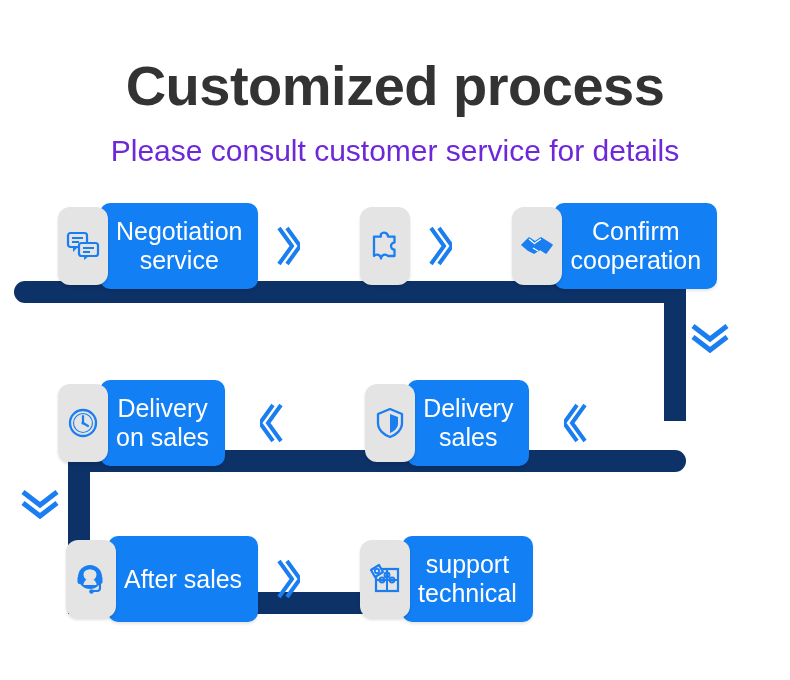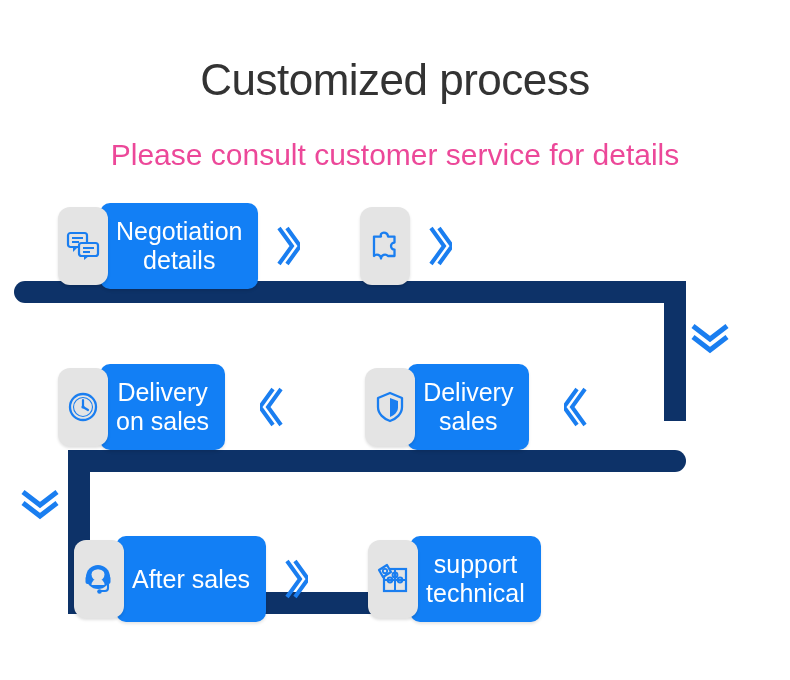--- a/index.html
+++ b/index.html
@@ -9,27 +9,27 @@
     font-family:"Liberation Sans", sans-serif;
     overflow:hidden;
     position:relative;
   }
   #stage{position:absolute;left:0;top:0;width:790px;height:680px;}
 
   
   .header{position:absolute;left:0;top:0;width:790px;text-align:center;}
   .title{
     margin:0;padding:0;
-    font-size:44px;font-weight:normal;color:#333333;
+    font-size:56px;font-weight:bold;color:#333333;
     letter-spacing:-0.5px;line-height:1;
     padding-top:58px;
   }
   .subtitle{
-    margin:16px;padding:0;
-    font-size:30px;font-weight:normal;color:#ec4899;
+    margin:0;padding:0;
+    font-size:30px;font-weight:normal;color:#6d28d9;
     line-height:1;padding-top:22px;
   }
 
   
   .rail{position:absolute;background:#0d3268;z-index:1;}
   .rail.r-cap-left{border-top-left-radius:11px;border-bottom-left-radius:11px;}
   .rail.r-cap-right{border-top-right-radius:11px;border-bottom-right-radius:11px;}
 
   
   .row{position:absolute;z-index:3;display:flex;align-items:center;}
@@ -119,21 +119,21 @@
           <line x1="6" y1="7" x2="17" y2="7" stroke="#1a7ef0" stroke-width="2"></line>
           <line x1="6" y1="11" x2="13" y2="11" stroke="#1a7ef0" stroke-width="2"></line>
           <rect x="13" y="12" width="19" height="13" rx="2.5" fill="#e4e4e4" stroke="#1a7ef0" stroke-width="2.2"></rect>
           <path d="M18 25 L18 29 L23 25" fill="#1a7ef0"></path>
           <line x1="17" y1="17" x2="28" y2="17" stroke="#1a7ef0" stroke-width="2"></line>
           <line x1="17" y1="21" x2="24" y2="21" stroke="#1a7ef0" stroke-width="2"></line>
         </svg>
       </div>
       <div class="step-label">
         <span>Negotiation</span>
-        <span>details</span>
+        <span>service</span>
       </div>
     </div>
 
     <div class="sep" style="width:58px;">
       <svg width="26" height="42" viewBox="0 0 26 42">
         <path d="M5 3 L18 21 L5 39" fill="none" stroke="#1a7ef0" stroke-width="4"></path>
         <path d="M13 3 L26 21 L13 39" fill="none" stroke="#1a7ef0" stroke-width="4"></path>
       </svg>
     </div>
 
@@ -146,24 +146,37 @@
       </div>
     </div>
 
     <div class="sep" style="width:58px;">
       <svg width="26" height="42" viewBox="0 0 26 42">
         <path d="M5 3 L18 21 L5 39" fill="none" stroke="#1a7ef0" stroke-width="4"></path>
         <path d="M13 3 L26 21 L13 39" fill="none" stroke="#1a7ef0" stroke-width="4"></path>
       </svg>
     </div>
 
-
-  </div>
-
-  <div class="row" style="left:14px;top:364px;gap:19px;">
+    <div class="step">
+      <div class="step-icon">
+        <svg width="34" height="26" viewBox="0 0 34 26">
+          <path d="M2 12 L9 5 L15 9 L21 5 L32 12 L26 20 L20 16 L14 20 L8 17 Z" fill="#1a7ef0" stroke="#1a7ef0" stroke-width="1.6" stroke-linejoin="round"></path>
+          <path d="M9 6 L15 11 M15 10 L21 6" fill="none" stroke="#ffffff" stroke-width="1.3"></path>
+          <path d="M13 15 L18 18" fill="none" stroke="#ffffff" stroke-width="1.3"></path>
+        </svg>
+      </div>
+      <div class="step-label">
+        <span>Confirm</span>
+        <span>cooperation</span>
+      </div>
+    </div>
+
+  </div>
+
+  <div class="row" style="left:14px;top:380px;gap:19px;">
 
     <div class="step">
       <div class="step-icon">
         <svg width="32" height="32" viewBox="0 0 32 32">
           <circle cx="16" cy="16" r="13" fill="none" stroke="#1a7ef0" stroke-width="2.3"></circle>
           <circle cx="16" cy="16" r="9.5" fill="none" stroke="#1a7ef0" stroke-width="1.1"></circle>
           <line x1="16" y1="16" x2="16" y2="9" stroke="#1a7ef0" stroke-width="2.2" stroke-linecap="round"></line>
           <line x1="16" y1="16" x2="21" y2="19" stroke="#1a7ef0" stroke-width="2.2" stroke-linecap="round"></line>
           <circle cx="16" cy="16" r="1.6" fill="#1a7ef0"></circle>
         </svg>
@@ -197,21 +210,21 @@
     <div class="sep" style="width:58px;">
       <svg width="26" height="42" viewBox="0 0 26 42">
         <path d="M21 3 L8 21 L21 39" fill="none" stroke="#1a7ef0" stroke-width="4"></path>
         <path d="M13 3 L0 21 L13 39" fill="none" stroke="#1a7ef0" stroke-width="4"></path>
       </svg>
     </div>
 
 
   </div>
 
-  <div class="row" style="left:30px;top:536px;">
+  <div class="row" style="left:22px;top:536px;">
 
     <div class="step">
       <div class="step-icon">
         <svg width="34" height="32" viewBox="0 0 34 32">
           <circle cx="16" cy="14" r="12" fill="#1a7ef0"></circle>
           <circle cx="16" cy="11.5" r="6.5" fill="#e4e4e4"></circle>
           <path d="M9.5 22 a6.5 6.5 0 0 1 13 0 z" fill="#e4e4e4"></path>
           <path d="M6 15 a10 10 0 0 1 20 0" fill="none" stroke="#1a7ef0" stroke-width="2.6"></path>
           <rect x="3.5" y="13" width="4.5" height="8" rx="2" fill="#1a7ef0"></rect>
           <rect x="24" y="13" width="4.5" height="8" rx="2" fill="#1a7ef0"></rect>

